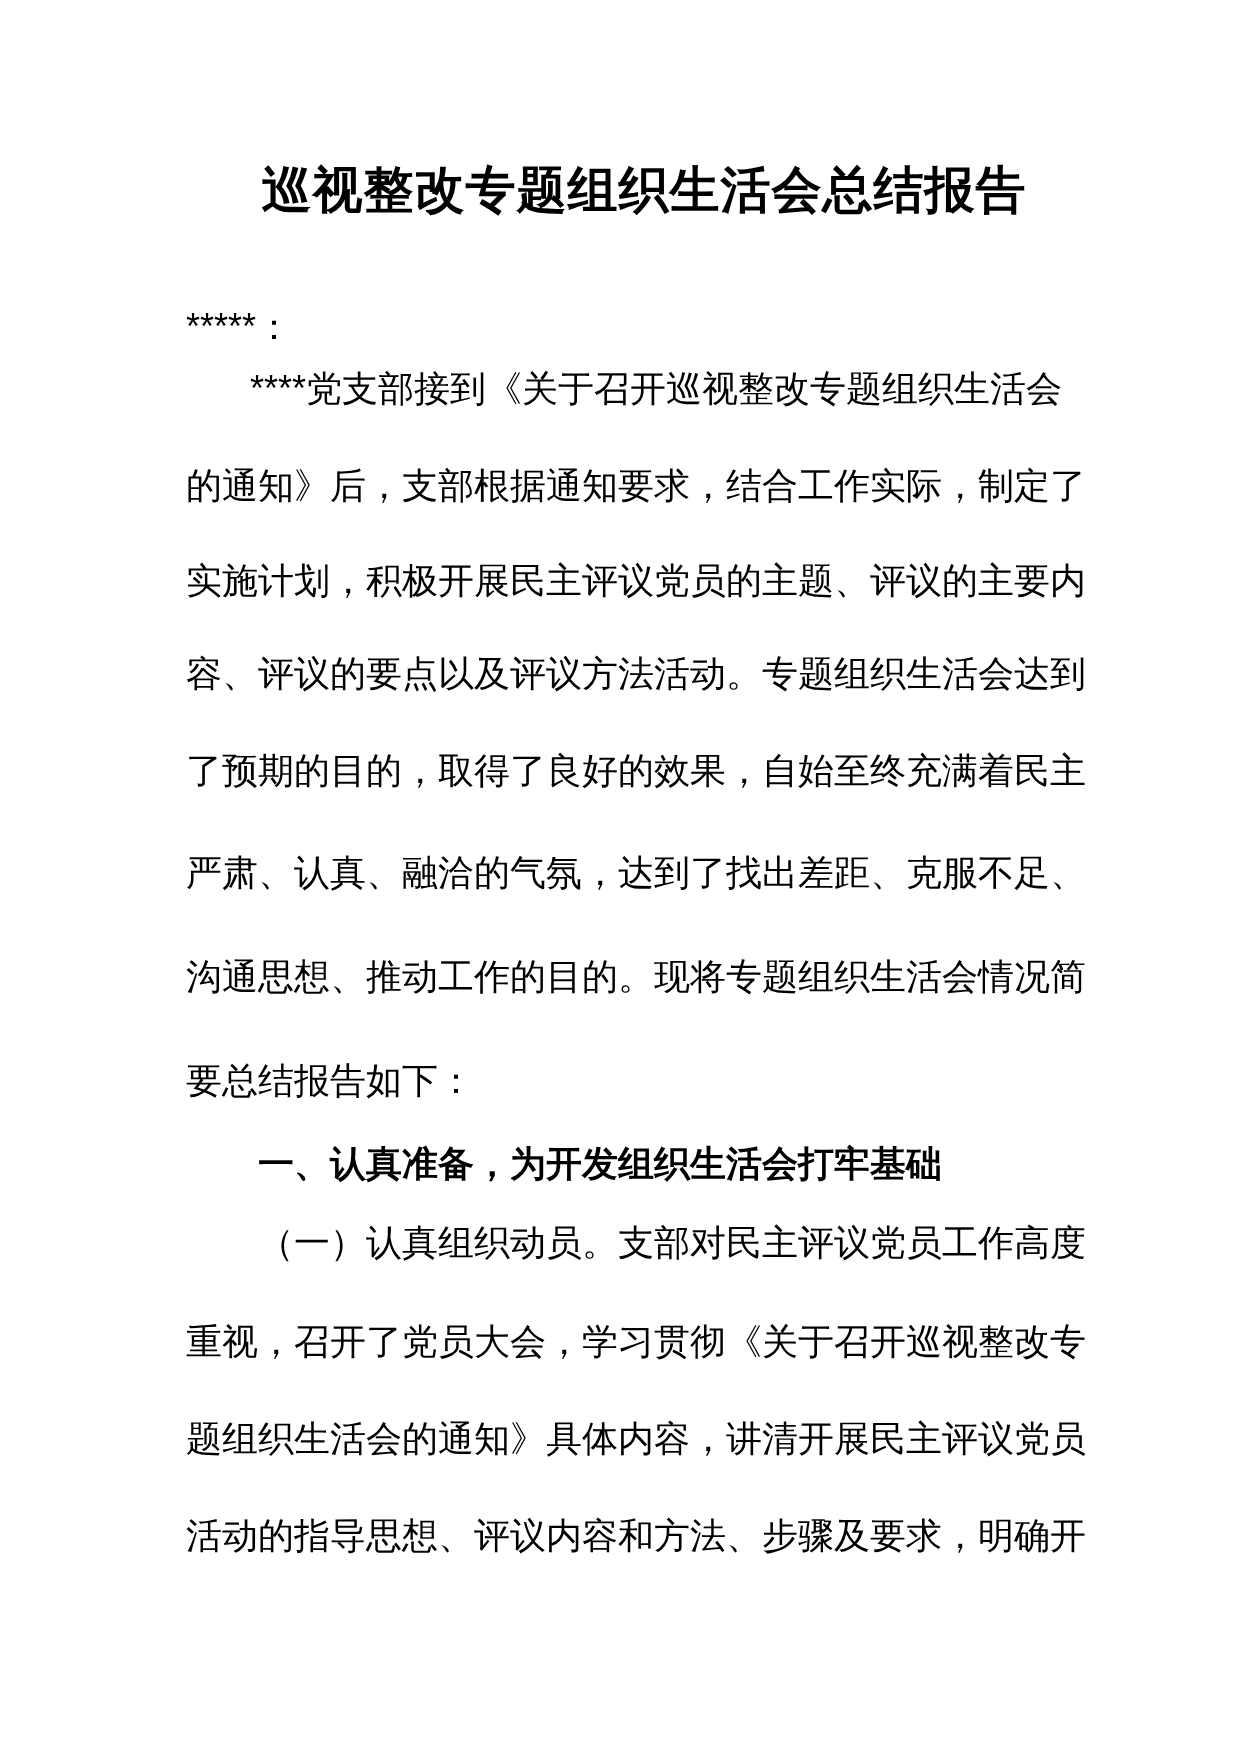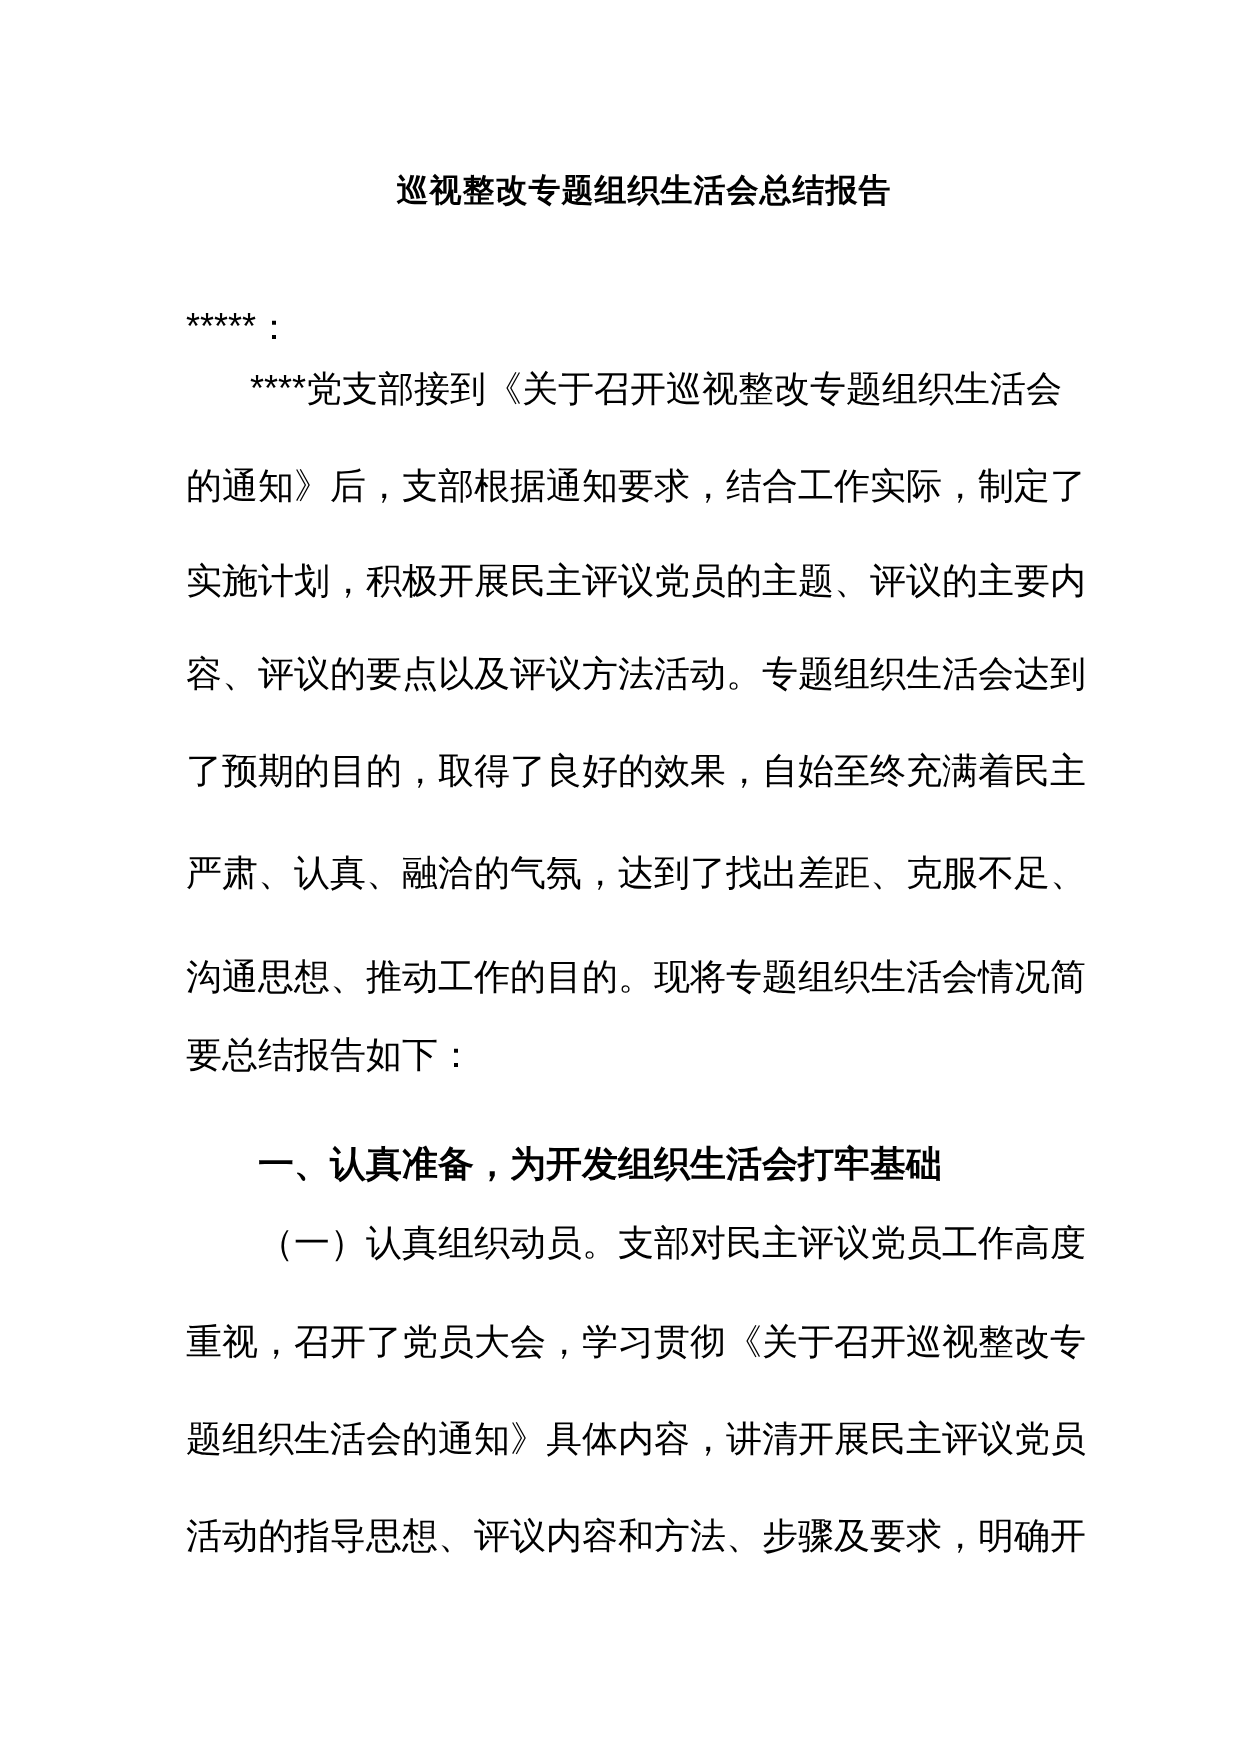--- a/index.html
+++ b/index.html
@@ -18,21 +18,21 @@
   }
   .doc-title {
     position: absolute;
     top: 160px;
     left: 186px;
     width: 864px;
     box-sizing: border-box;
     padding-left: 52px;
     margin: 0;
     text-align: center;
-    font-size: 32px;
+    font-size: 50px;
     font-weight: 900;
     line-height: 60px;
     letter-spacing: 1px;
     color: #000000;
   }
   .line {
     position: absolute;
     font-size: 36px;
     line-height: 42px;
     color: #000000;
@@ -236,21 +236,21 @@
         <span>题</span>
         <span>组</span>
         <span>织</span>
         <span>生</span>
         <span>活</span>
         <span>会</span>
         <span>情</span>
         <span>况</span>
         <span>简</span>
       </div>
-      <div class="line" style="top: 1034px; left: 186px; width: 864px;">要总结报告如下：</div>
+      <div class="line" style="top: 1060px; left: 186px; width: 864px;">要总结报告如下：</div>
       <div class="line bold" style="top: 1143px; left: 258px; width: 792px; font-family: Liberation Serif, serif;">一、认真准备，为开发组织生活会打牢基础</div>
       <div class="line justify" style="top: 1222px; left: 258px; width: 792px;">
         <span>（</span>
         <span>一</span>
         <span>）</span>
         <span>认</span>
         <span>真</span>
         <span>组</span>
         <span>织</span>
         <span>动</span>

